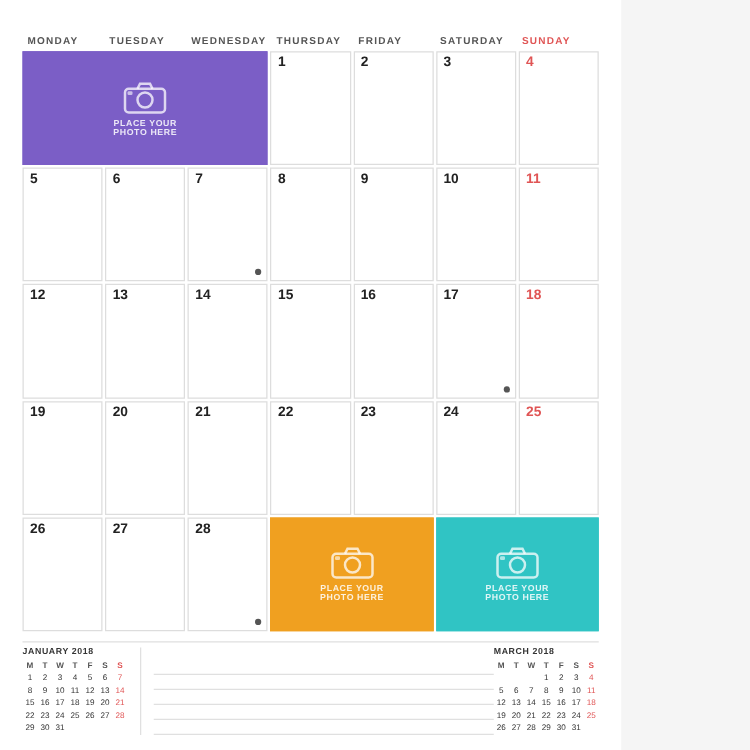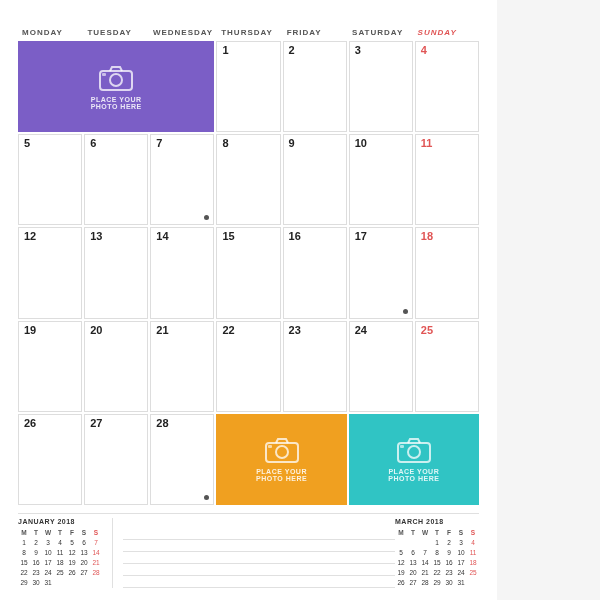--- a/index.html
+++ b/index.html
@@ -51,21 +51,20 @@
       font-size: 8px;
       font-weight: 700;
       letter-spacing: 1px;
       text-align: left;
       padding: 2px 4px;
       color: #555;
       text-transform: uppercase;
     }
     .day-header.sunday {
       color: #e05555;
-      font-style: italic;
     }
     .weeks {
       display: flex;
       flex-direction: column;
       flex: 1;
       gap: 2px;
     }
     .week-row {
       display: grid;
       grid-template-columns: repeat(7, 1fr);

